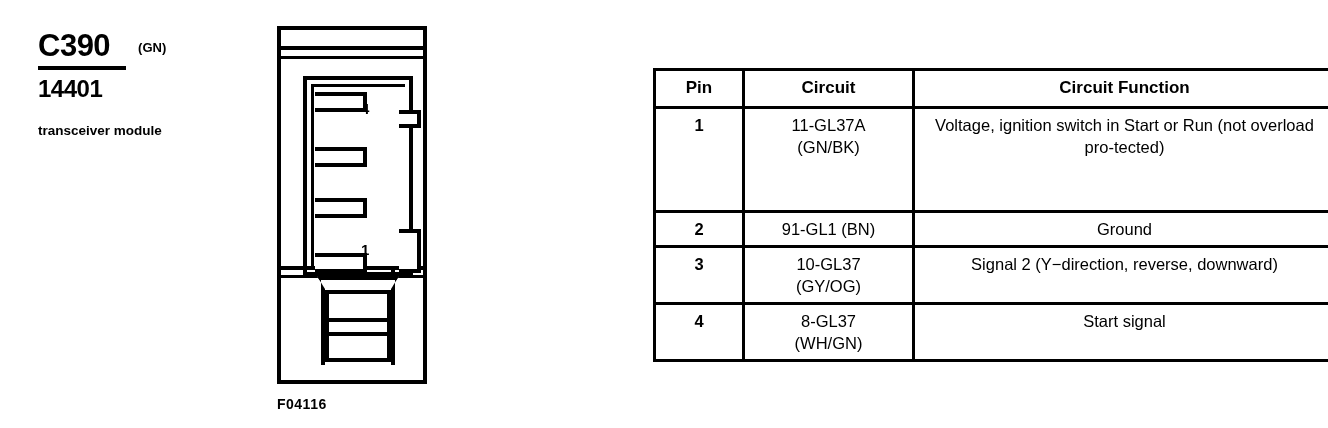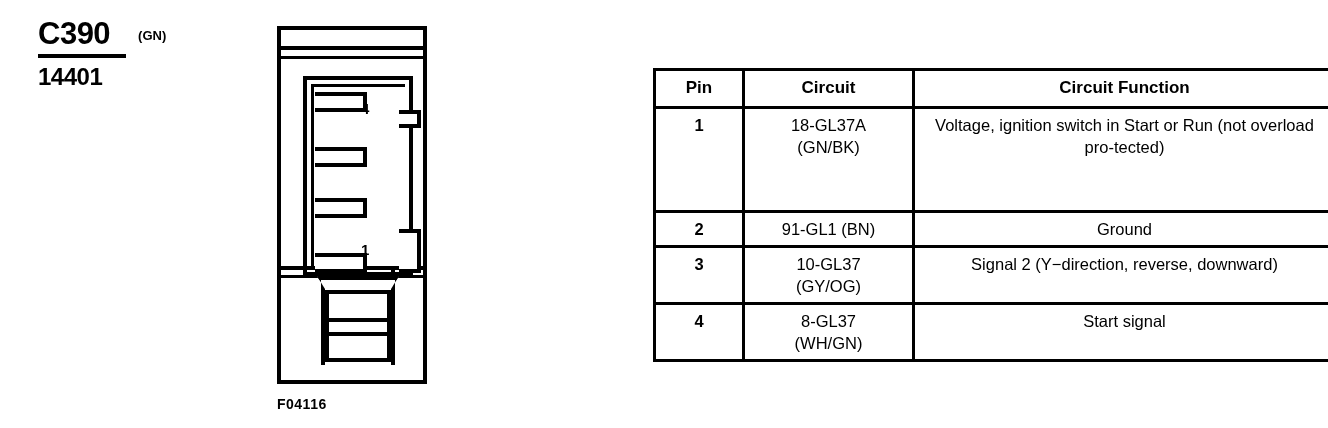--- a/index.html
+++ b/index.html
@@ -6,21 +6,21 @@
   body{
     width:1328px;height:428px;
     background:#ffffff;
     font-family:"Liberation Sans", sans-serif;
     color:#000000;
     position:relative;
     overflow:hidden;
   }
 
   
-  #id-block{position:absolute;left:38px;top:18px;width:210px;}
+  #id-block{position:absolute;left:38px;top:30px;width:210px;}
   .conn-line{display:flex;align-items:baseline;}
   #conn-code{
     font-size:31px;font-weight:bold;letter-spacing:-0.5px;line-height:1;
   }
   #conn-color{
     font-size:13px;font-weight:bold;margin-left:28px;position:relative;top:-4px;
   }
   .rule{background:#000;height:4px;width:88px;margin-top:5px;}
   #part-no{
     font-size:24px;font-weight:bold;line-height:1;margin-top:7px;letter-spacing:-0.5px;
@@ -133,20 +133,21 @@
 <body>
 
 <div id="id-block">
   <div class="conn-line">
     <span id="conn-code">C390</span>
     <span id="conn-color">(GN)</span>
   </div>
   <div class="rule"></div>
   <div id="part-no">14401</div>
   <div id="desc">
+    <div>transceiver module</div>
   </div>
 </div>
 
 <div id="drawing">
   <div id="outer-shell"></div>
   <div id="top-band"></div>
   <div id="top-band2"></div>
   <div id="low-band"></div>
   <div id="low-band2"></div>
 
@@ -183,21 +184,21 @@
     <tr>
       <th>Pin</th>
       <th>Circuit</th>
       <th>Circuit Function</th>
     </tr>
   </thead>
   <tbody>
     <tr class="r1">
       <td class="cell-pin">1</td>
       <td class="cell-circuit">
-        <div>18-GL37A</div>
+        <div>11-GL37A</div>
         <div>(GN/BK)</div>
       </td>
       <td class="cell-func">Voltage, ignition switch in Start or Run (not overload pro-tected)</td>
     </tr>
     <tr class="r2">
       <td class="cell-pin">2</td>
       <td class="cell-circuit">
         <div>91-GL1 (BN)</div>
       </td>
       <td class="cell-func">Ground</td>

